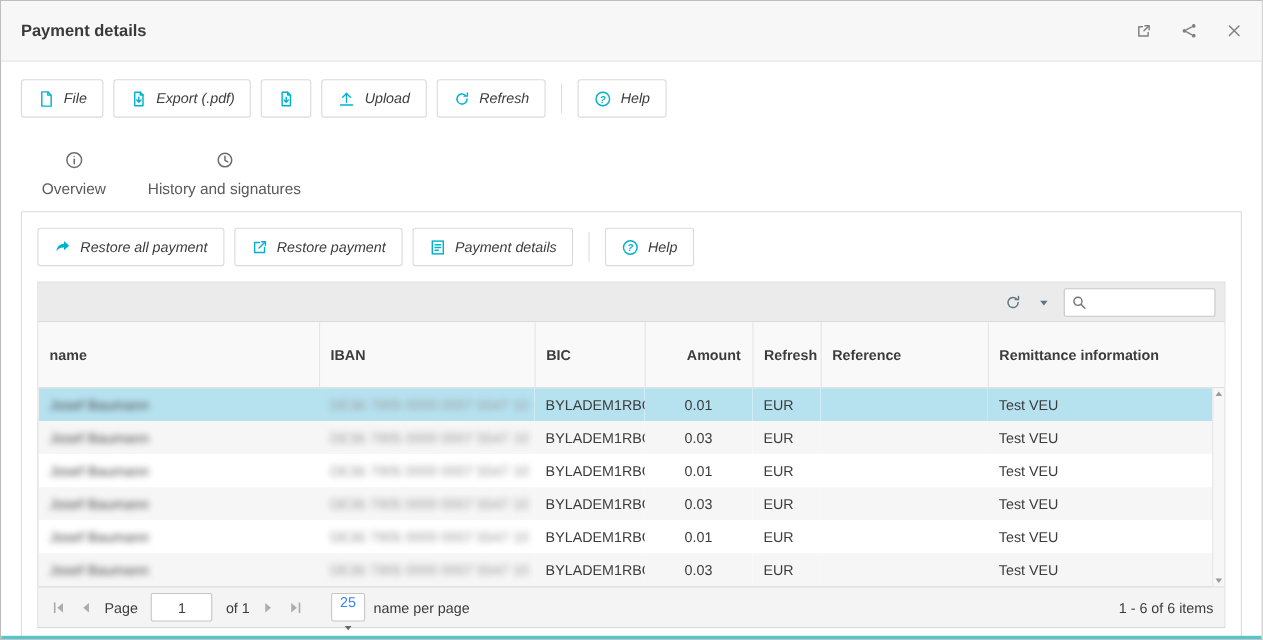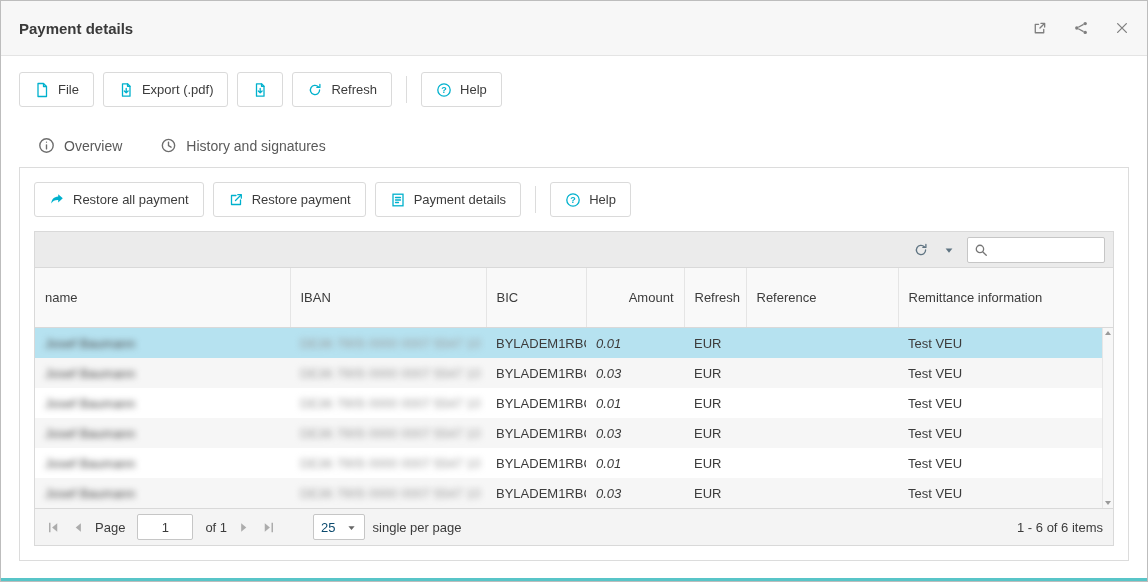--- a/index.html
+++ b/index.html
@@ -14,79 +14,79 @@
     display:flex; align-items:center; padding:0 18px; }
   .title { font-size:15px; font-weight:700; color:#3a3a3a; }
   .titlebar-actions { margin-left:auto; display:flex; gap:26px; align-items:center; }
   .icon-btn { background:none; border:none; padding:0; color:#7f7f7f; cursor:pointer;
     display:flex; align-items:center; }
   
   .content { padding:16px 18px 0 18px; }
   .toolbar { display:flex; align-items:center; gap:9px; }
   .btn { display:inline-flex; align-items:center; gap:8px; height:35px; padding:0 14px;
     background:#fff; border:1px solid #dadada; border-radius:3px; font-size:13px;
-    color:#3c3c3c; cursor:pointer; font-family:inherit; white-space:nowrap; }
+    color:#3c3c3c; cursor:pointer; font-family:inherit; white-space:nowrap;font-style:italic; }
   .btn .accent-ic { color:#00b1cd; display:flex; }
   .toolbar-sep { width:1px; height:27px; background:#dcdcdc; margin:0 5px; }
   
   .tabstrip { display:flex; margin-top:16px; position:relative; z-index:2; margin-bottom:-1px; }
   .tab { display:flex; align-items:center; gap:9px; padding:13px 18px; font-size:14px;
     color:#5a5a5a; background:transparent; border:1px solid transparent; cursor:pointer;
-    font-family:inherit; }
+    font-family:inherit;flex-direction:column; }
   .tab .tab-ic { color:#6e6e6e; display:flex; }
   .tab.active { background:#fff; border-color:#dcdcdc; border-bottom-color:#fff; color:#00a9cf; }
   .tab.active .tab-ic { color:#00b1cd; }
   .badge { background:#4d5964; color:#fff; font-size:11px; line-height:1; padding:3px 5px;
     border-radius:2px; font-weight:700; }
   
   .panel { border:1px solid #dcdcdc; padding:14px; background:#fff; }
   .actions-toolbar { margin-bottom:14px; }
   
   .grid { border:1px solid #d9d9d9; }
   .grid-toolbar { display:flex; align-items:center; justify-content:flex-end; gap:10px;
     background:#ebebeb; border-bottom:1px solid #d9d9d9; padding:5px 8px; height:36px; }
   .tool-icon-btn { background:none; border:none; color:#5f7482; cursor:pointer; padding:2px;
     display:flex; align-items:center; }
   .search-box { position:relative; }
   .search-box .search-ic { position:absolute; left:7px; top:6px; color:#767676; pointer-events:none; }
   .search-box input { height:26px; width:138px; border:1px solid #c6c6c6; border-radius:2px;
     padding:0 6px 0 28px; font-size:13px; font-family:inherit; color:#3c3c3c; background:#fff; }
   .grid-header { display:flex; background:#f9f9f9; }
   .grid-header table { width:calc(100% - 11px); border-collapse:collapse; table-layout:fixed; }
-  .grid-header th { font-weight:400; font-size:13px; color:#3c3c3c; text-align:left;
+  .grid-header th { font-weight:700; font-size:13px; color:#3c3c3c; text-align:left;
     padding:22px 10px; height:29px; border-bottom:1px solid #d9d9d9; border-left:1px solid #e5e5e5;
     white-space:nowrap; overflow:hidden; }
   .grid-header th:first-child { border-left:none; }
   .header-spacer { width:11px; border-bottom:1px solid #d9d9d9; background:#f9f9f9; }
   th.col-amount { text-align:right; }
   .grid-body { position:relative; }
   .grid-body table { width:calc(100% - 11px); border-collapse:collapse; table-layout:fixed; }
   .grid-body td { font-size:13px; padding:7px 10px; height:30px; white-space:nowrap; overflow:hidden; }
   tr.alt { background:#f6f6f6; }
   tr.selected { background:#b6e2f0; }
-  td.cell-amount { text-align:left;font-style:italic; }
+  td.cell-amount { text-align:center; }
   .redacted { filter:blur(3px); }
   .name-text { color:#4a4a4a; }
   .iban-text { color:#9a9a9a; }
   .scrollbar { position:absolute; right:0; top:0; bottom:0; width:11px; background:#f7f7f7;
     border-left:1px solid #e6e6e6; display:flex; flex-direction:column; align-items:center;
     justify-content:space-between; padding:3px 0; cursor:default; }
   .sb-up { width:0; height:0; border-left:3.5px solid transparent; border-right:3.5px solid transparent;
     border-bottom:4.5px solid #9a9a9a; }
   .sb-down { width:0; height:0; border-left:3.5px solid transparent; border-right:3.5px solid transparent;
     border-top:4.5px solid #9a9a9a; }
   
   .pager { display:flex; align-items:center; gap:8px; background:#f4f4f4; border-top:1px solid #d9d9d9;
     padding:5px 10px; height:37px; font-size:13px; color:#3c3c3c; }
   .pager .nav-btn { background:none; border:none; padding:1px; color:#acacac; cursor:pointer; display:flex; }
   .page-input { width:56px; height:26px; border:1px solid #c6c6c6; border-radius:2px; text-align:center;
     font-size:13px; font-family:inherit; color:#3c3c3c; background:#fff; margin:0 4px; }
   .page-size { display:inline-flex; align-items:center; gap:10px; background:#fff;
     border:1px solid #c6c6c6; border-radius:2px; height:26px; padding:0 7px; cursor:pointer;
-    margin-left:28px; color:#0c4a6e; }
+    margin-left:16px; color:#3b82f6;flex-direction:column; }
   .page-size .caret-ic { color:#666; display:flex; }
   .pager-summary { margin-left:auto; }
   .bottom-accent { position:absolute; left:0; bottom:0; width:100%; height:3px; background:#58c5c8; }
   svg { display:block; }
 </style>
 </head>
 <body>
 
 <div class="dialog">
 
@@ -139,20 +139,30 @@
         <span>Export (.pdf)</span>
       </button>
       <button class="btn">
         <span class="accent-ic">
             <svg width="16" height="16" viewBox="0 0 16 16" fill="none" stroke="currentColor" stroke-width="1.3" stroke-linecap="round" stroke-linejoin="round">
               <path d="M4.5 1.8h5l2.5 2.5v9.9h-7.5z"></path>
               <path d="M9.5 1.8v2.5H12"></path>
               <path d="M8.2 6.3v4.4M6.3 9l1.9 1.9L10.1 9"></path>
             </svg>
           </span>
+      </button>
+      <button class="btn">
+        <span class="accent-ic">
+            <svg width="16" height="16" viewBox="0 0 16 16" fill="none" stroke="currentColor" stroke-width="1.3" stroke-linecap="round" stroke-linejoin="round">
+              <path d="M8 11V3"></path>
+              <path d="M4.5 6.5 8 3l3.5 3.5"></path>
+              <path d="M2.5 13.5h11"></path>
+            </svg>
+          </span>
+        <span>Upload</span>
       </button>
       <button class="btn">
         <span class="accent-ic">
             <svg width="16" height="16" viewBox="0 0 16 16" fill="none" stroke="currentColor" stroke-width="1.3" stroke-linecap="round" stroke-linejoin="round">
               <path d="M12.6 8a4.6 4.6 0 1 1-1.3-3.2"></path>
               <path d="M12.9 2.4v3h-3"></path>
             </svg>
           </span>
         <span>Refresh</span>
       </button>
@@ -384,21 +394,21 @@
               </svg>
           </button>
           <span class="page-size">
             <span>25</span>
             <span class="caret-ic">
                 <svg width="11" height="11" viewBox="0 0 16 16">
                   <path d="M3.5 6h9L8 11.5z" fill="currentColor"></path>
                 </svg>
               </span>
           </span>
-          <span>single per page</span>
+          <span>name per page</span>
           <span class="pager-summary">1 - 6 of 6 items</span>
         </div>
 
       </div>
     </div>
   </div>
 
   <div class="bottom-accent"></div>
 </div>
 

